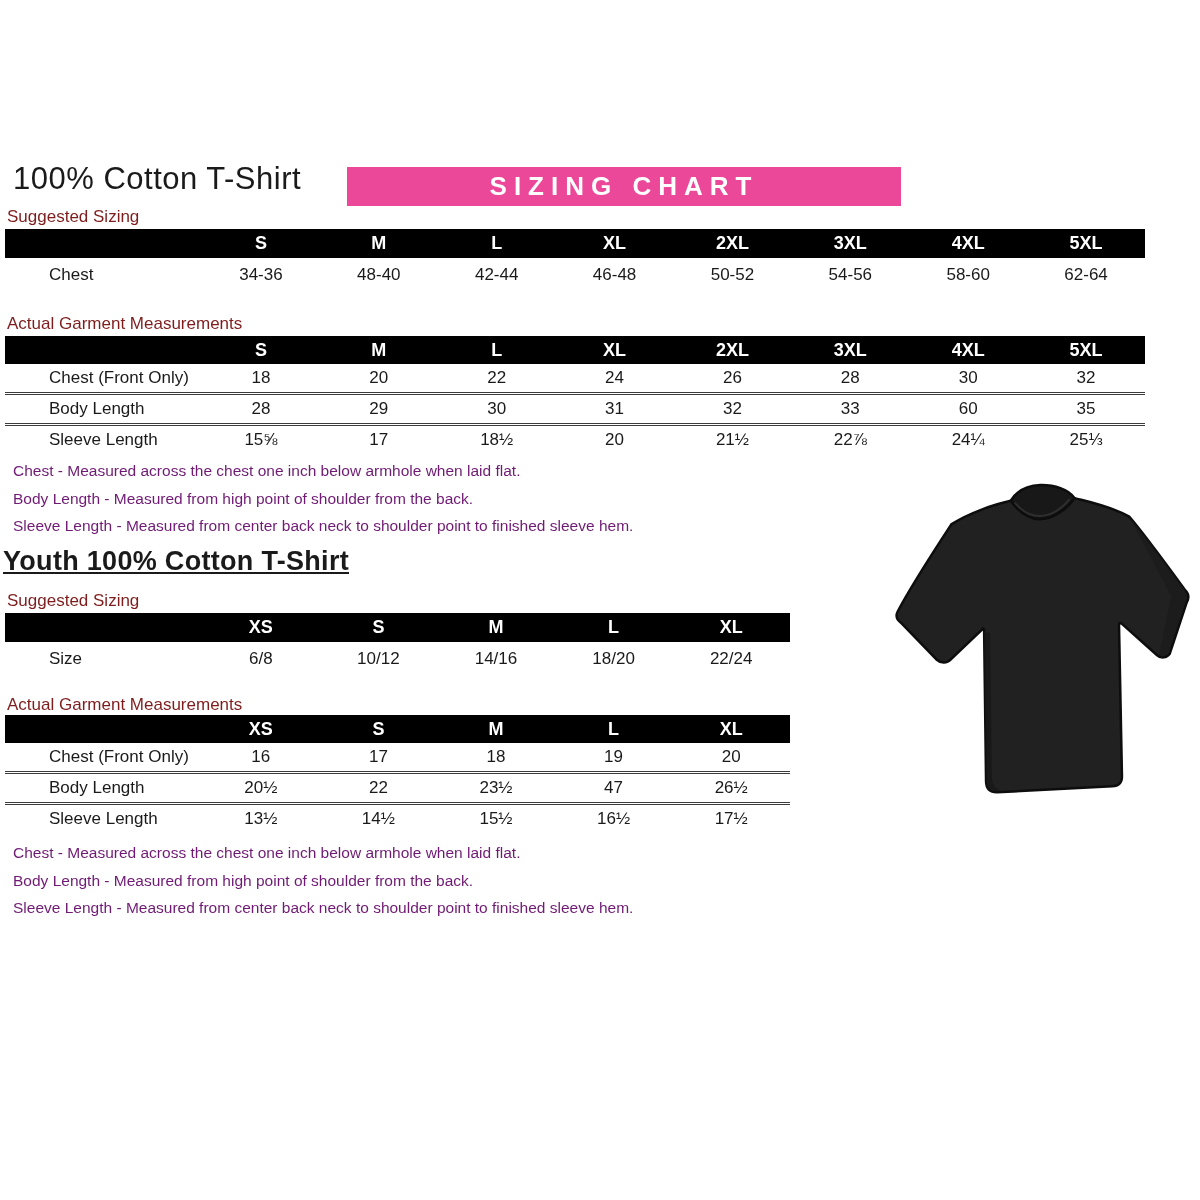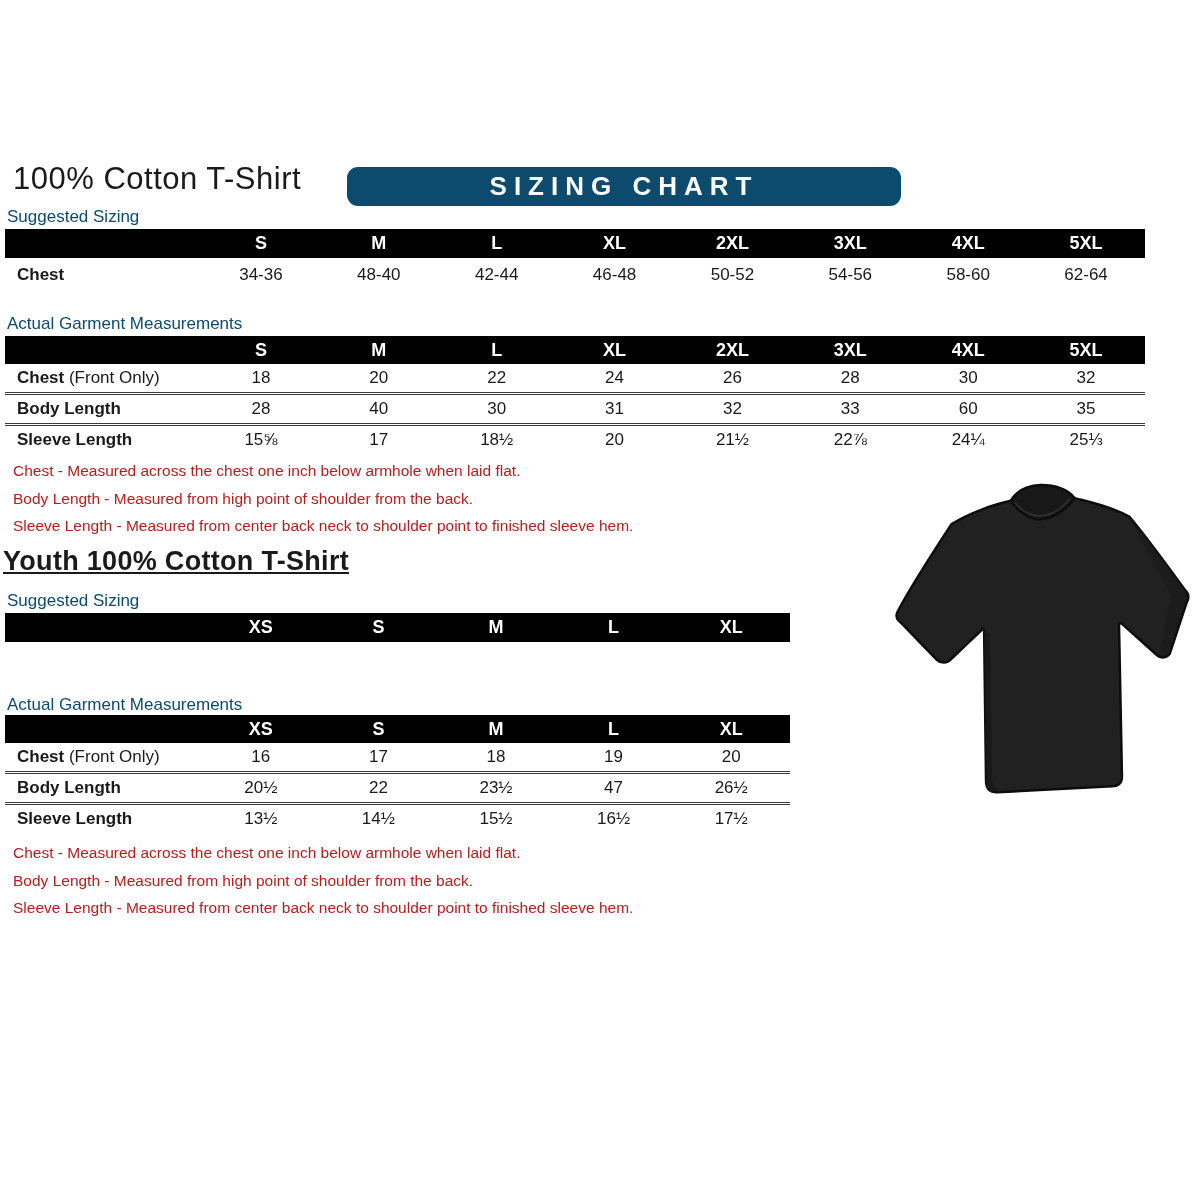--- a/index.html
+++ b/index.html
@@ -4,47 +4,47 @@
 <style>
   html,body{margin:0;padding:0;}
   body{
     width:1200px;height:1200px;position:relative;background:#ffffff;
     font-family:"Liberation Sans","DejaVu Sans",sans-serif;color:#1a1a1a;
     overflow:hidden;
   }
   .abs{position:absolute;}
   
   #title{left:13px;top:161px;font-size:31px;font-weight:500;letter-spacing:.5px;}
-  #banner{left:347px;top:167px;width:554px;height:39px;background:#0c4a6e;color:#fff;
+  #banner{left:347px;top:167px;width:554px;height:39px;background:#ec4899;color:#fff;
     display:flex;align-items:center;justify-content:center;font-size:26px;
-    font-weight:bold;letter-spacing:7px;border-radius:11px;}
+    font-weight:bold;letter-spacing:7px;}
   #youth-title{left:3px;top:546px;font-size:27px;font-weight:700;letter-spacing:.3px;text-decoration:underline;}
-  .section-label{font-size:17px;color:#0c4a6e;}
+  .section-label{font-size:17px;color:#7f1d1d;}
   #adult-suggested-label{left:7px;top:207px;}
   #adult-actual-label{left:7px;top:314px;}
   #youth-suggested-label{left:7px;top:591px;}
   #youth-actual-label{left:7px;top:695px;}
   
   .tbl{font-size:17px;}
   #adult-suggested-table{left:5px;top:229px;width:1140px;}
   #adult-actual-table{left:5px;top:336px;width:1140px;}
   #youth-suggested-table{left:5px;top:613px;width:785px;}
   #youth-actual-table{left:5px;top:715px;width:785px;}
   .thead{display:flex;background:#000;color:#fff;height:29px;align-items:center;
     font-weight:bold;font-size:18px;}
   .trow{display:flex;align-items:center;}
   .sugg .trow{height:33px;}
   .act .thead{height:28px;}
   .act .trow{height:28px;}
   .act .trow + .trow{border-top:3px double #3c3c3c;}
   .tlabel{width:197px;padding-left:12px;box-sizing:border-box;white-space:nowrap;}
-  .tlabel b{font-weight:bold;}
+  .tlabel b{font-weight:normal;margin-left:32px;}
   .tcol{flex:1;text-align:center;}
   
-  .notes{font-size:15.5px;color:#b91c1c;}
+  .notes{font-size:15.5px;color:#701a75;}
   #notes-adult{left:13px;top:457px;}
   #notes-youth{left:13px;top:839px;}
   .notes div{line-height:27.6px;white-space:nowrap;}
   
   #tshirt{left:890px;top:480px;width:305px;height:330px;}
 </style>
 </head>
 <body>
 
 <div class="abs" id="title">100% Cotton T-Shirt</div>
@@ -99,21 +99,21 @@
       <div class="tcol">22</div>
       <div class="tcol">24</div>
       <div class="tcol">26</div>
       <div class="tcol">28</div>
       <div class="tcol">30</div>
       <div class="tcol">32</div>
     </div>
     <div class="trow">
       <div class="tlabel"><b>Body Length</b></div>
       <div class="tcol">28</div>
-      <div class="tcol">40</div>
+      <div class="tcol">29</div>
       <div class="tcol">30</div>
       <div class="tcol">31</div>
       <div class="tcol">32</div>
       <div class="tcol">33</div>
       <div class="tcol">60</div>
       <div class="tcol">35</div>
     </div>
     <div class="trow">
       <div class="tlabel"><b>Sleeve Length</b></div>
       <div class="tcol">15⅝</div>
@@ -137,20 +137,28 @@
 
 <div class="abs section-label" id="youth-suggested-label">Suggested Sizing</div>
 <div class="abs tbl sugg" id="youth-suggested-table">
     <div class="thead">
       <div class="tlabel"></div>
       <div class="tcol">XS</div>
       <div class="tcol">S</div>
       <div class="tcol">M</div>
       <div class="tcol">L</div>
       <div class="tcol">XL</div>
+    </div>
+    <div class="trow">
+      <div class="tlabel"><b>Size</b></div>
+      <div class="tcol">6/8</div>
+      <div class="tcol">10/12</div>
+      <div class="tcol">14/16</div>
+      <div class="tcol">18/20</div>
+      <div class="tcol">22/24</div>
     </div>
   </div>
 
 <div class="abs section-label" id="youth-actual-label">Actual Garment Measurements</div>
 <div class="abs tbl act" id="youth-actual-table">
     <div class="thead">
       <div class="tlabel"></div>
       <div class="tcol">XS</div>
       <div class="tcol">S</div>
       <div class="tcol">M</div>

